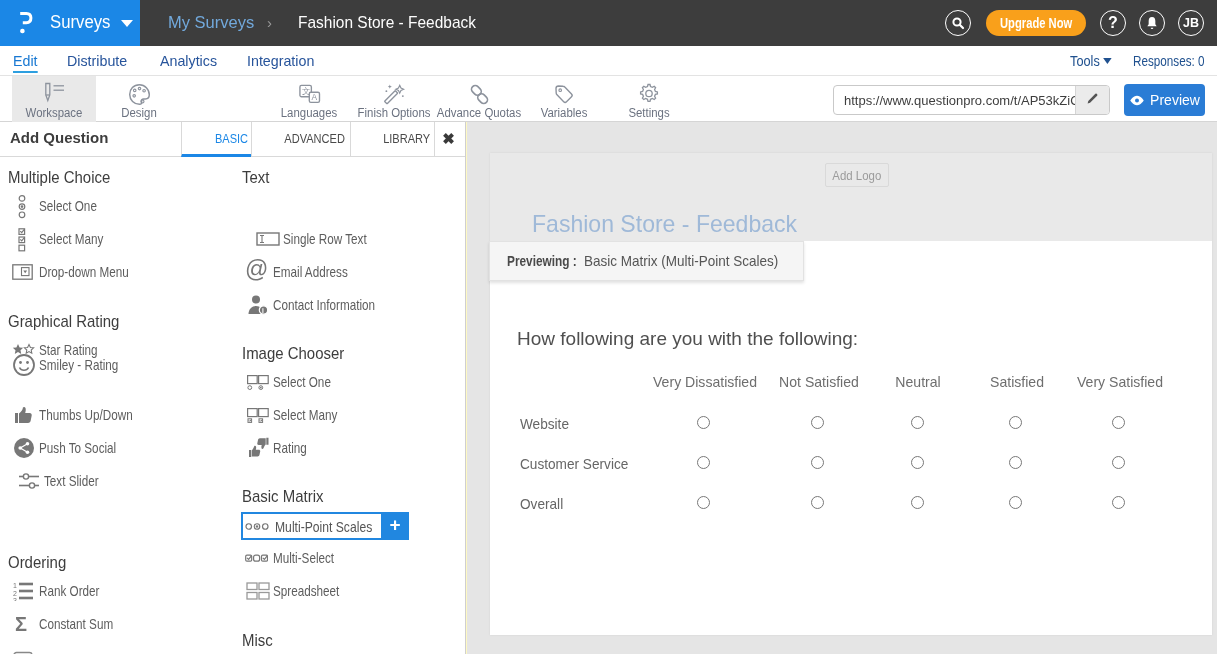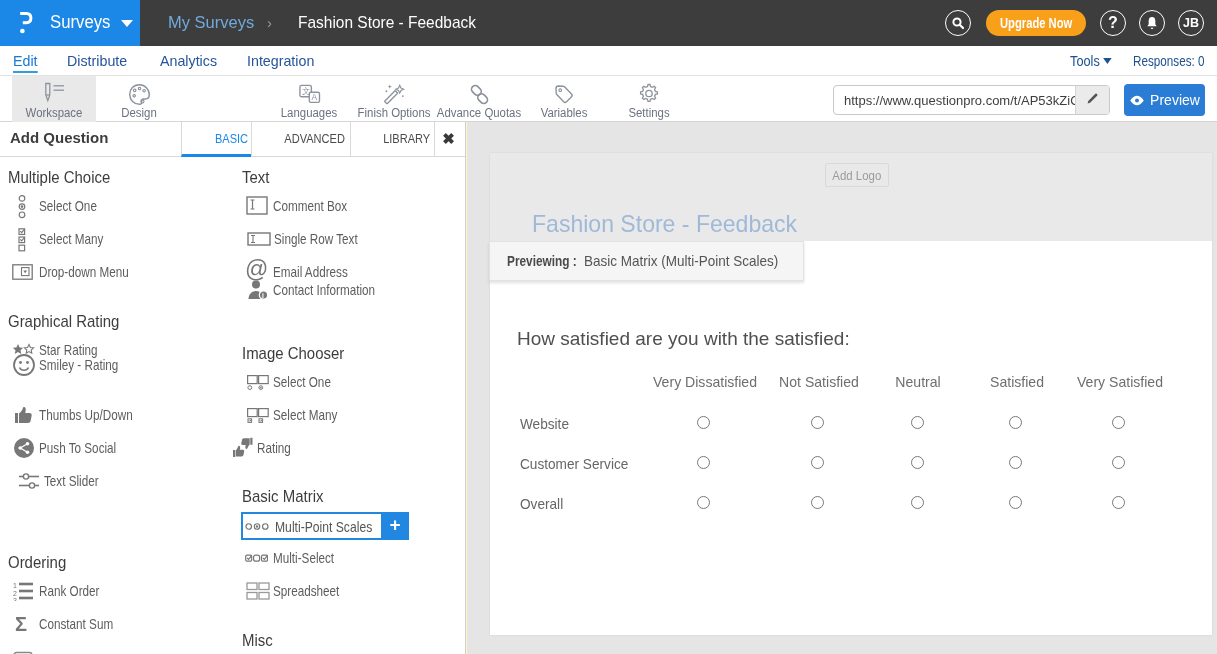--- a/index.html
+++ b/index.html
@@ -321,39 +321,32 @@
       <span class="t" style="left:27px;">Constant Sum</span>
     </div>
     <div class="pitem" style="left:12px; top:526px; width:220px;">
       <svg width="20" height="8" viewBox="0 0 20 8" style="left:1px; top:2px;">
         <path d="M1 8 V5 a2.5 2.5 0 0 1 2.5-2.5 h13 a2.5 2.5 0 0 1 2.5 2.5 V8" fill="none" stroke="#888" stroke-width="1.4"></path>
         <line x1="5" y1="6" x2="15" y2="6" stroke="#888" stroke-width="1.2"></line>
       </svg>
     </div>
 
     <div class="phead" style="left:242px; top:46px;">Text</div>
-    <div class="pitem" style="left:246px; top:68px; width:210px;">
-      <svg width="22" height="19" viewBox="0 0 22 19" style="left:0px; top:6px;">
-        <rect x="1" y="1" width="20" height="17" fill="none" stroke="#777" stroke-width="1.4"></rect>
-        <path d="M4.5 4 h4 M6.5 4 v9 M4.5 13 h4" stroke="#777" stroke-width="1.2" fill="none"></path>
-      </svg>
-      <span class="t" style="left:27px;">Comment Box</span>
-    </div>
-    <div class="pitem" style="left:247px; top:101px; width:210px;">
+    <div class="pitem" style="left:256px; top:101px; width:210px;">
       <svg width="24" height="14" viewBox="0 0 24 14" style="left:0px; top:9px;">
         <rect x="1" y="1" width="22" height="12" fill="none" stroke="#777" stroke-width="1.4"></rect>
         <path d="M4 3.5 h4 M6 3.5 v7 M4 10.5 h4" stroke="#777" stroke-width="1.1" fill="none"></path>
       </svg>
       <span class="t" style="left:27px;">Single Row Text</span>
     </div>
     <div class="pitem" style="left:246px; top:134px; width:210px;">
       <span style="position:absolute; left:-1px; top:0px; font-size:23px; color:#777;">@</span>
       <span class="t" style="left:27px;">Email Address</span>
     </div>
-    <div class="pitem" style="left:246px; top:152px; width:210px;">
+    <div class="pitem" style="left:246px; top:167px; width:210px;">
       <svg width="24" height="20" viewBox="0 0 24 20" style="left:0px; top:6px;">
         <circle cx="10" cy="4.5" r="4" fill="#777"></circle>
         <path d="M2.5 19 c0-5 3.5-8 7.5-8 s7.5 3 7.5 8 Z" fill="#777"></path>
         <circle cx="17.5" cy="15" r="4.2" fill="#777" stroke="#fff" stroke-width="1.2"></circle>
         <text x="16" y="18" font-size="6.5" fill="#fff" font-weight="bold" font-family="Liberation Sans">i</text>
       </svg>
       <span class="t" style="left:27px;">Contact Information</span>
     </div>
 
     <div class="phead" style="left:242px; top:222px;">Image Chooser</div>
@@ -377,21 +370,21 @@
         </g>
         <g fill="none" stroke="#777" stroke-width="1">
           <rect x="1" y="10.8" width="3.6" height="3.6"></rect>
           <path d="M1.8 12.3 l1 1 1.6-2"></path>
           <rect x="12" y="10.8" width="3.6" height="3.6"></rect>
           <path d="M12.8 12.3 l1 1 1.6-2"></path>
         </g>
       </svg>
       <span class="t" style="left:27px;">Select Many</span>
     </div>
-    <div class="pitem" style="left:230px; top:310px; width:210px;">
+    <div class="pitem" style="left:246px; top:310px; width:210px;">
       <svg width="24" height="22" viewBox="0 0 24 22" style="left:0px; top:5px;">
         <path d="M3 13 h2.2 v7 h-2.2 Z M5.8 13.4 V19.5 h5.8 c1 0 1.7-.7 1.9-1.7 l.7-3.3 c.2-.9-.4-1.7-1.4-1.7 h-3 c.35-1 .5-2.3 .2-3.3 -.25-.85-1.35-1-1.8-.25 C7.6 10.4 7.3 12.1 5.8 13.4 Z" fill="#777"></path>
         <path d="M21 11 h-2.2 v-7 h2.2 Z M18.2 10.6 V4.5 h-5.8 c-1 0-1.7.7-1.9 1.7 l-.7 3.3 c-.2.9.4 1.7 1.4 1.7 h3 c-.35 1 -.5 2.3 -.2 3.3 .25.85 1.35 1 1.8.25 C16.4 13.6 16.7 11.9 18.2 10.6 Z" fill="#777" transform="translate(1.5,-3.2)"></path>
       </svg>
       <span class="t" style="left:27px;">Rating</span>
     </div>
 
     <div class="phead" style="left:242px; top:365px;">Basic Matrix</div>
     <div class="mpbox">
       <svg width="24" height="11" viewBox="0 0 26 12" style="position:absolute; left:2px; top:7px;">
@@ -432,21 +425,21 @@
   <div class="main">
     <div class="card">
       <div class="logoarea">
         <div class="addlogo"><span>Add Logo</span></div>
         <div class="stitle">Fashion Store - Feedback</div>
       </div>
       <div class="prevbar">
         <span class="b">Previewing :</span>
         <span class="r">Basic Matrix (Multi-Point Scales)</span>
       </div>
-      <div class="question">How satisfied are you with the satisfied:</div>
+      <div class="question">How following are you with the following:</div>
       <div class="colh" style="left:155px;">Very Dissatisfied</div>
       <div class="colh" style="left:269px;">Not Satisfied</div>
       <div class="colh" style="left:368px;">Neutral</div>
       <div class="colh" style="left:467px;">Satisfied</div>
       <div class="colh" style="left:570px;">Very Satisfied</div>
 
       <div class="rowl" style="top:263px;">Website</div>
       <div class="rowl" style="top:303px;">Customer Service</div>
       <div class="rowl" style="top:343px;">Overall</div>
 

